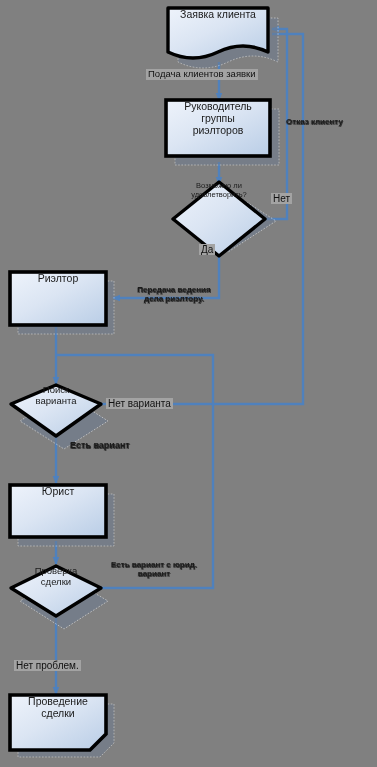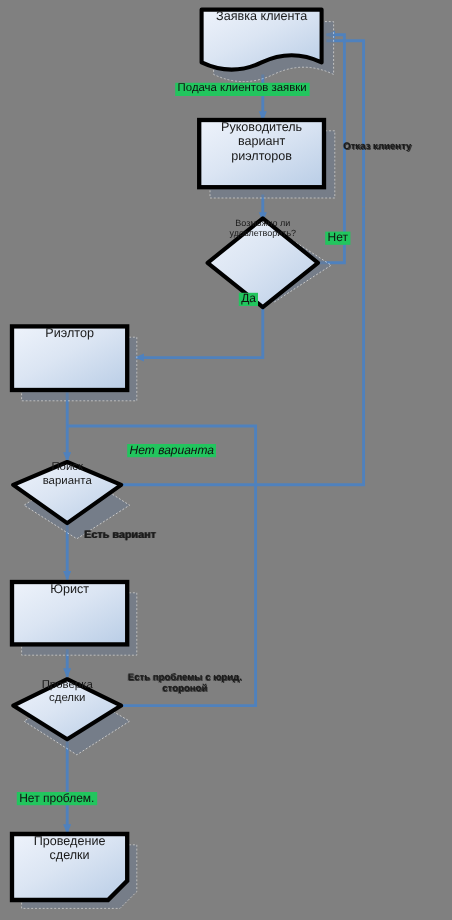--- a/index.html
+++ b/index.html
@@ -22,21 +22,21 @@
     z-index:5;
   }
   .node .txt{position:relative;z-index:3;padding:0 4px;}
   
   .dec{background:transparent;border:none;}
   
   .doc{background:transparent;border:none;}
 
   .edge-label{
     position:absolute;
-    background:#22c55e;
+    background:#a3a3a3;
     color:#111;
     padding:0px 2px;
     white-space:nowrap;
     z-index:8;
     line-height:1.12;
     text-align:center;
   }
   .edge-label.ghost{
     background:transparent;
     color:#1b1b1b;
@@ -136,21 +136,21 @@
     </g>
   </svg>
 
   <div class="node doc" style="left:168px;top:8px;width:100px;height:40px;font-size:10.5px;">
     <span class="txt">Заявка клиента</span>
   </div>
 
   <div class="node" style="left:166px;top:100px;width:104px;height:56px;font-size:10.5px;">
     <span class="txt">
       <span>Руководитель</span><br>
-      <span>вариант</span><br>
+      <span>группы</span><br>
       <span>риэлторов</span>
     </span>
   </div>
 
   <div class="node dec" style="left:173px;top:182px;width:92px;height:74px;font-size:7.5px;">
     <span class="txt">
       <span>Возможно ли</span><br>
       <span>удовлетворить?</span>
     </span>
   </div>
@@ -185,25 +185,29 @@
   </div>
 
   <div class="edge-label" style="left:146px;top:69px;font-size:9.5px;">Подача клиентов заявки</div>
 
   <div class="edge-label ghost" style="left:272px;top:118px;font-size:8px;">Отказ клиенту</div>
 
   <div class="edge-label" style="left:271px;top:193px;font-size:10px;">Нет</div>
 
   <div class="edge-label" style="left:199px;top:244px;font-size:10px;">Да</div>
 
-
-  <div class="edge-label" style="left:106px;top:370px;font-size:10px;font-style:italic;">Нет варианта</div>
+  <div class="edge-label ghost" style="left:110px;top:286px;font-size:8px;width:100px;">
+    <span>Передача ведения</span><br>
+    <span>дела риэлтору.</span>
+  </div>
+
+  <div class="edge-label" style="left:106px;top:398px;font-size:10px;">Нет варианта</div>
 
   <div class="edge-label ghost" style="left:56px;top:440px;font-size:9px;">Есть вариант</div>
 
   <div class="edge-label ghost" style="left:88px;top:561px;font-size:8px;width:104px;">
-    <span>Есть проблемы с юрид.</span><br>
-    <span>стороной</span>
+    <span>Есть вариант с юрид.</span><br>
+    <span>вариант</span>
   </div>
 
   <div class="edge-label" style="left:14px;top:648px;font-size:10px;margin-top:12px;">Нет проблем.</div>
 
 </div>
 
 </body></html>

